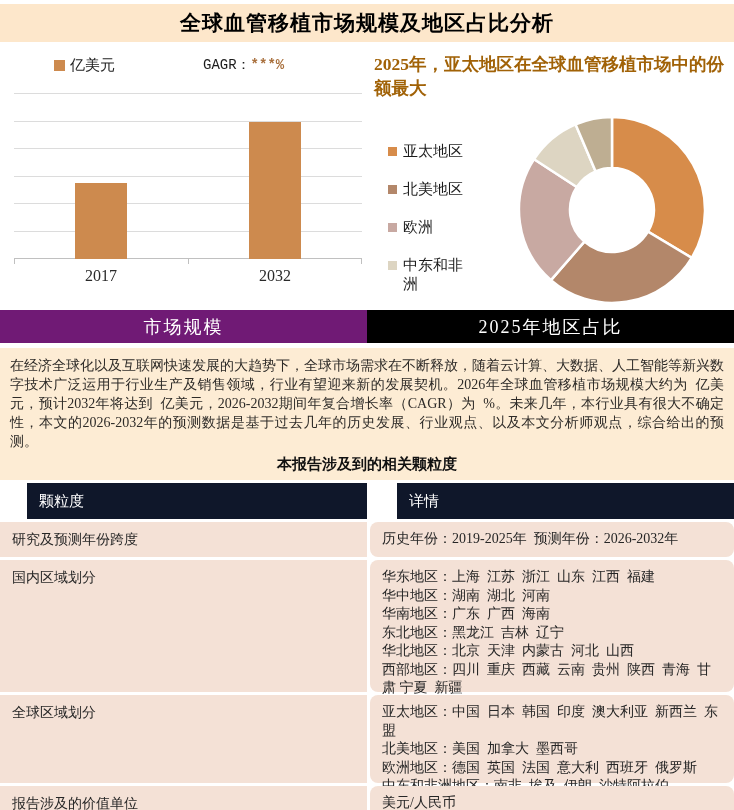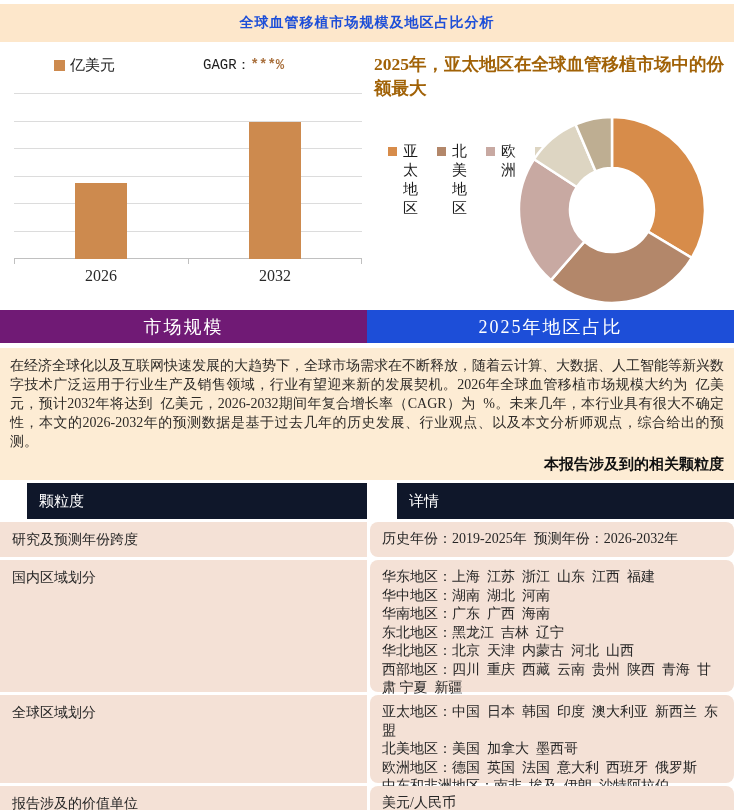--- a/index.html
+++ b/index.html
@@ -7,21 +7,21 @@
     width:734px;height:810px;overflow:hidden;background:#ffffff;
     font-family:"Liberation Serif","DejaVu Serif",serif;
     -webkit-font-smoothing:antialiased;
   }
   
   .header-band{
     margin-top:4px;height:38px;background:#fde7cb;
     display:flex;align-items:center;justify-content:center;
   }
   .header-band h1{
-    margin:0;font-size:14px;font-weight:bold;color:#1d4ed8;letter-spacing:1px;
+    margin:0;font-size:21px;font-weight:bold;color:#000000;letter-spacing:1px;
   }
   
   .charts-row{display:flex;margin-top:8px;height:255px;}
   .bar-col{width:368px;box-sizing:border-box;padding:2px 6px 0 8px;}
   .bar-legend-row{display:flex;align-items:center;height:26px;padding-left:46px;font-size:15px;color:#1c1c1c;}
   .bar-legend-swatch{width:11px;height:11px;display:inline-block;margin-right:5px;}
   .cagr{margin-left:88px;font-family:"Liberation Mono","DejaVu Sans Mono",monospace;font-size:14px;color:#1c1c1c;}
   .cagr .masked{color:#a9703d;font-weight:bold;}
   .bar-plot{position:relative;margin-top:16px;margin-left:6px;width:348px;height:165px;}
   .gridline{position:absolute;left:0;right:0;height:1px;background:#dcdcdc;}
@@ -29,35 +29,35 @@
   .bars{position:absolute;left:0;right:0;top:0;bottom:0;display:flex;}
   .bar-slot{width:50%;height:100%;display:flex;align-items:flex-end;justify-content:center;position:relative;}
   .bar{width:52px;}
   .tick{position:absolute;top:100%;width:1px;height:5px;background:#c0c0c0;}
   .xlabels{display:flex;margin-left:6px;width:348px;margin-top:8px;}
   .xlabels div{width:50%;text-align:center;font-size:16px;color:#2a2a2a;}
   
   .pie-col{width:366px;box-sizing:border-box;padding:0 4px 0 6px;}
   .pie-title{margin:2px 0 0 0;font-size:17.5px;font-weight:bold;color:#a16207;line-height:24px;}
   .pie-content{display:flex;margin-top:14px;}
-  .pie-legend{width:118px;padding-left:14px;box-sizing:border-box;margin-top:28px;display:flex;flex-direction:row;gap:19px;}
+  .pie-legend{width:118px;padding-left:14px;box-sizing:border-box;margin-top:28px;display:flex;flex-direction:column;gap:19px;}
   .pie-legend-item{display:flex;align-items:flex-start;font-size:15px;color:#1c1c1c;line-height:19px;}
   .pie-swatch{flex:0 0 auto;width:9px;height:9px;margin:5px 6px 0 0;}
   .pie-legend-label{max-width:66px;}
   .donut-wrap{margin-left:18px;margin-top:-6px;}
   
   .tab-band{display:flex;margin-top:5px;height:33px;}
   .tab{width:50%;display:flex;align-items:center;justify-content:center;
        color:#ffffff;font-size:18px;letter-spacing:2px;cursor:pointer;}
   .tab-left{background:#701a75;}
-  .tab-right{background:#1d4ed8;font-family:Liberation Serif, serif;}
+  .tab-right{background:#000000;font-family:Liberation Serif, serif;}
   
   .summary{margin-top:5px;background:#fdecd4;padding:8px 10px 4px 10px;box-sizing:border-box;}
   .summary p{margin:0;font-size:14px;line-height:19px;color:#2e2b28;white-space:pre-wrap;text-align:justify;}
-  .summary h2{margin:4px 0 2px 0;text-align:right;font-size:15px;color:#111111;}
+  .summary h2{margin:4px 0 2px 0;text-align:center;font-size:15px;color:#111111;}
   
   .grid-table{
     margin-top:3px;height:345px;background:#ffffff;
     display:grid;grid-template-columns:367px 1fr;grid-template-rows:36px 35px 132px 88px minmax(42px,1fr);
     gap:3px;
   }
   .cell{box-sizing:border-box;padding:8px 12px;font-size:14px;color:#262626;background:#f4e1d6;}
   .cell.head{background:#0f172a;color:#ffffff;font-weight:normal;font-size:15px;padding-top:9px;margin-left:27px;}
   .cell.detail{white-space:pre-wrap;line-height:18.5px;border-radius:8px;}
   .cell.label{line-height:19px;}
@@ -91,21 +91,21 @@
           <span class="tick" style="left:0;"></span>
         </div>
         <div class="bar-slot">
           <div class="bar" style="height: 83.3333%; background: rgb(205, 138, 78);"></div>
           <span class="tick" style="left:0;"></span>
           <span class="tick" style="right:0;"></span>
         </div>
       </div>
     </div>
     <div class="xlabels">
-      <div>2026</div>
+      <div>2017</div>
       <div>2032</div>
     </div>
   </div>
 
   <div class="pie-col">
     <p class="pie-title">2025年，亚太地区在全球血管移植市场中的份额最大</p>
     <div class="pie-content">
       <div class="pie-legend">
         <div class="pie-legend-item">
           <span class="pie-swatch" style="background: rgb(215, 140, 74);"></span>

